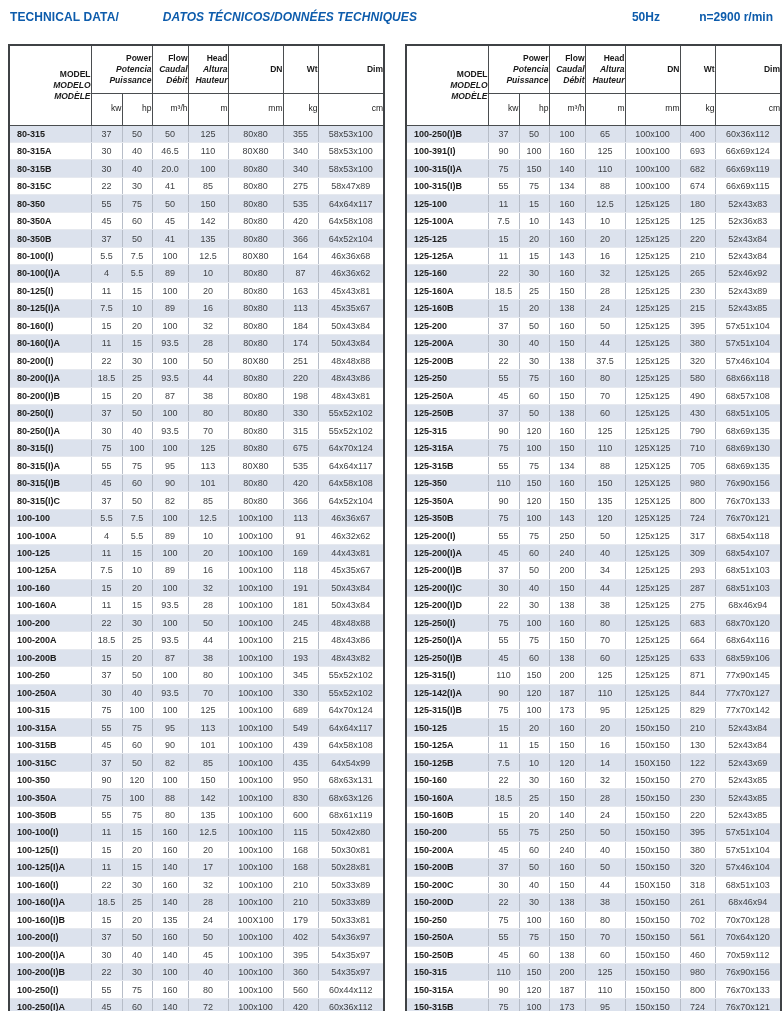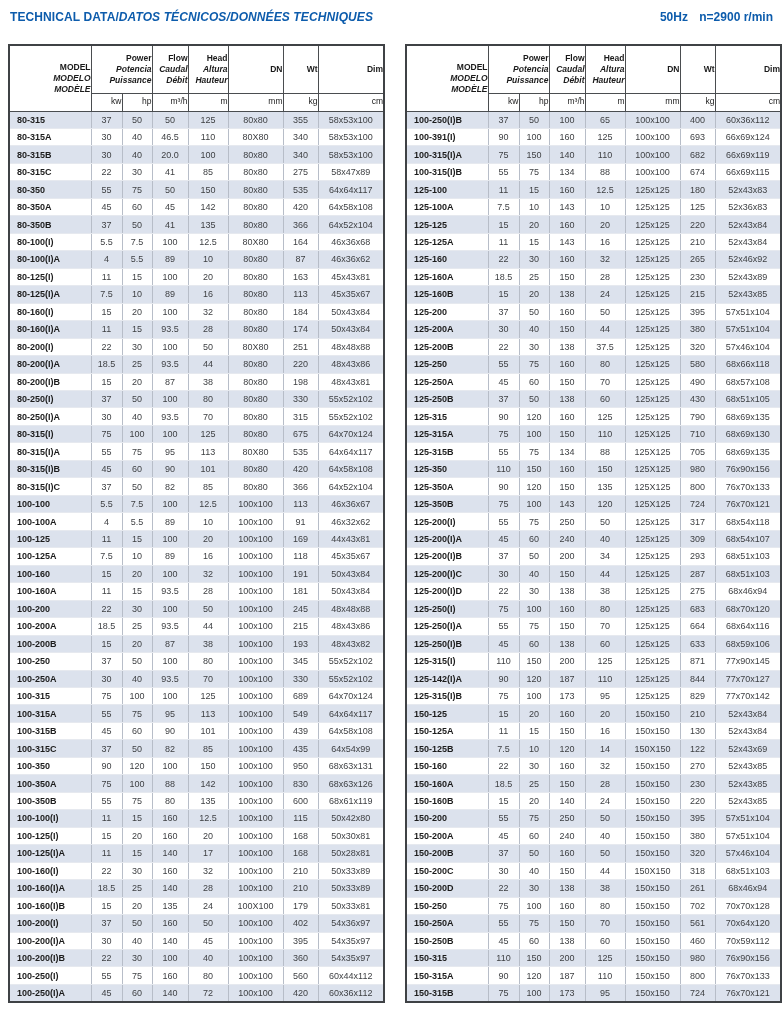--- a/index.html
+++ b/index.html
@@ -14,43 +14,43 @@
     position:relative;overflow:hidden;
   }
   .page{padding:8px 7px 0 8px;}
   .page-header{
     display:flex;justify-content:space-between;align-items:baseline;
     padding:2px 2px 0 2px;height:26px;
   }
   .title{
     color:var(--accent);font-size:12px;font-weight:bold;letter-spacing:0.1px;
   }
-  .title .it{font-style:italic;}
+  .title .it{font-style:italic;margin-left:44px;}
   .specs{color:var(--accent);font-size:12px;font-weight:bold;}
-  .specs span{margin-left:8px;}
+  .specs span{margin-left:36px;}
   .tables-wrap{display:flex;gap:20px;margin-top:10px;}
   table.dtable{
     border-collapse:collapse;table-layout:fixed;width:375px;
     border:2px solid #3f4245;background:#fff;
   }
   .dtable col.c-model{width:82px;}
   .dtable col.c-kw{width:31px;}
   .dtable col.c-hp{width:30px;}
   .dtable col.c-flow{width:36px;}
   .dtable col.c-head{width:40px;}
   .dtable col.c-dn{width:55px;}
   .dtable col.c-wt{width:35px;}
   .dtable col.c-dim{width:66px;}
   .dtable thead th{
     border:1px solid #4a4d50;background:#fff;
     font-size:8.5px;line-height:1.3;color:#1a1a1a;
     font-weight:bold;text-align:right;vertical-align:middle;
   }
   .dtable thead tr.labels th{height:48px;}
-  .dtable thead tr.units th{height:18px;font-weight:normal;font-size:8.5px;color:#222;}
+  .dtable thead tr.units th{height:32px;font-weight:normal;font-size:8.5px;color:#222;}
   .dtable thead .it{font-style:italic;}
   .dtable tbody td{
     height:17.47px;padding:0 2px;
     border-left:1px solid #b7bdc8;border-right:1px solid #b7bdc8;
     border-top:1px solid #e6e9ef;border-bottom:1px solid #e6e9ef;
     font-size:9px;color:#3d3f42;text-align:center;vertical-align:middle;
     white-space:nowrap;overflow:hidden;
   }
   .dtable tbody tr:nth-child(odd) td{background:var(--stripe);}
   .dtable tbody td.model{

